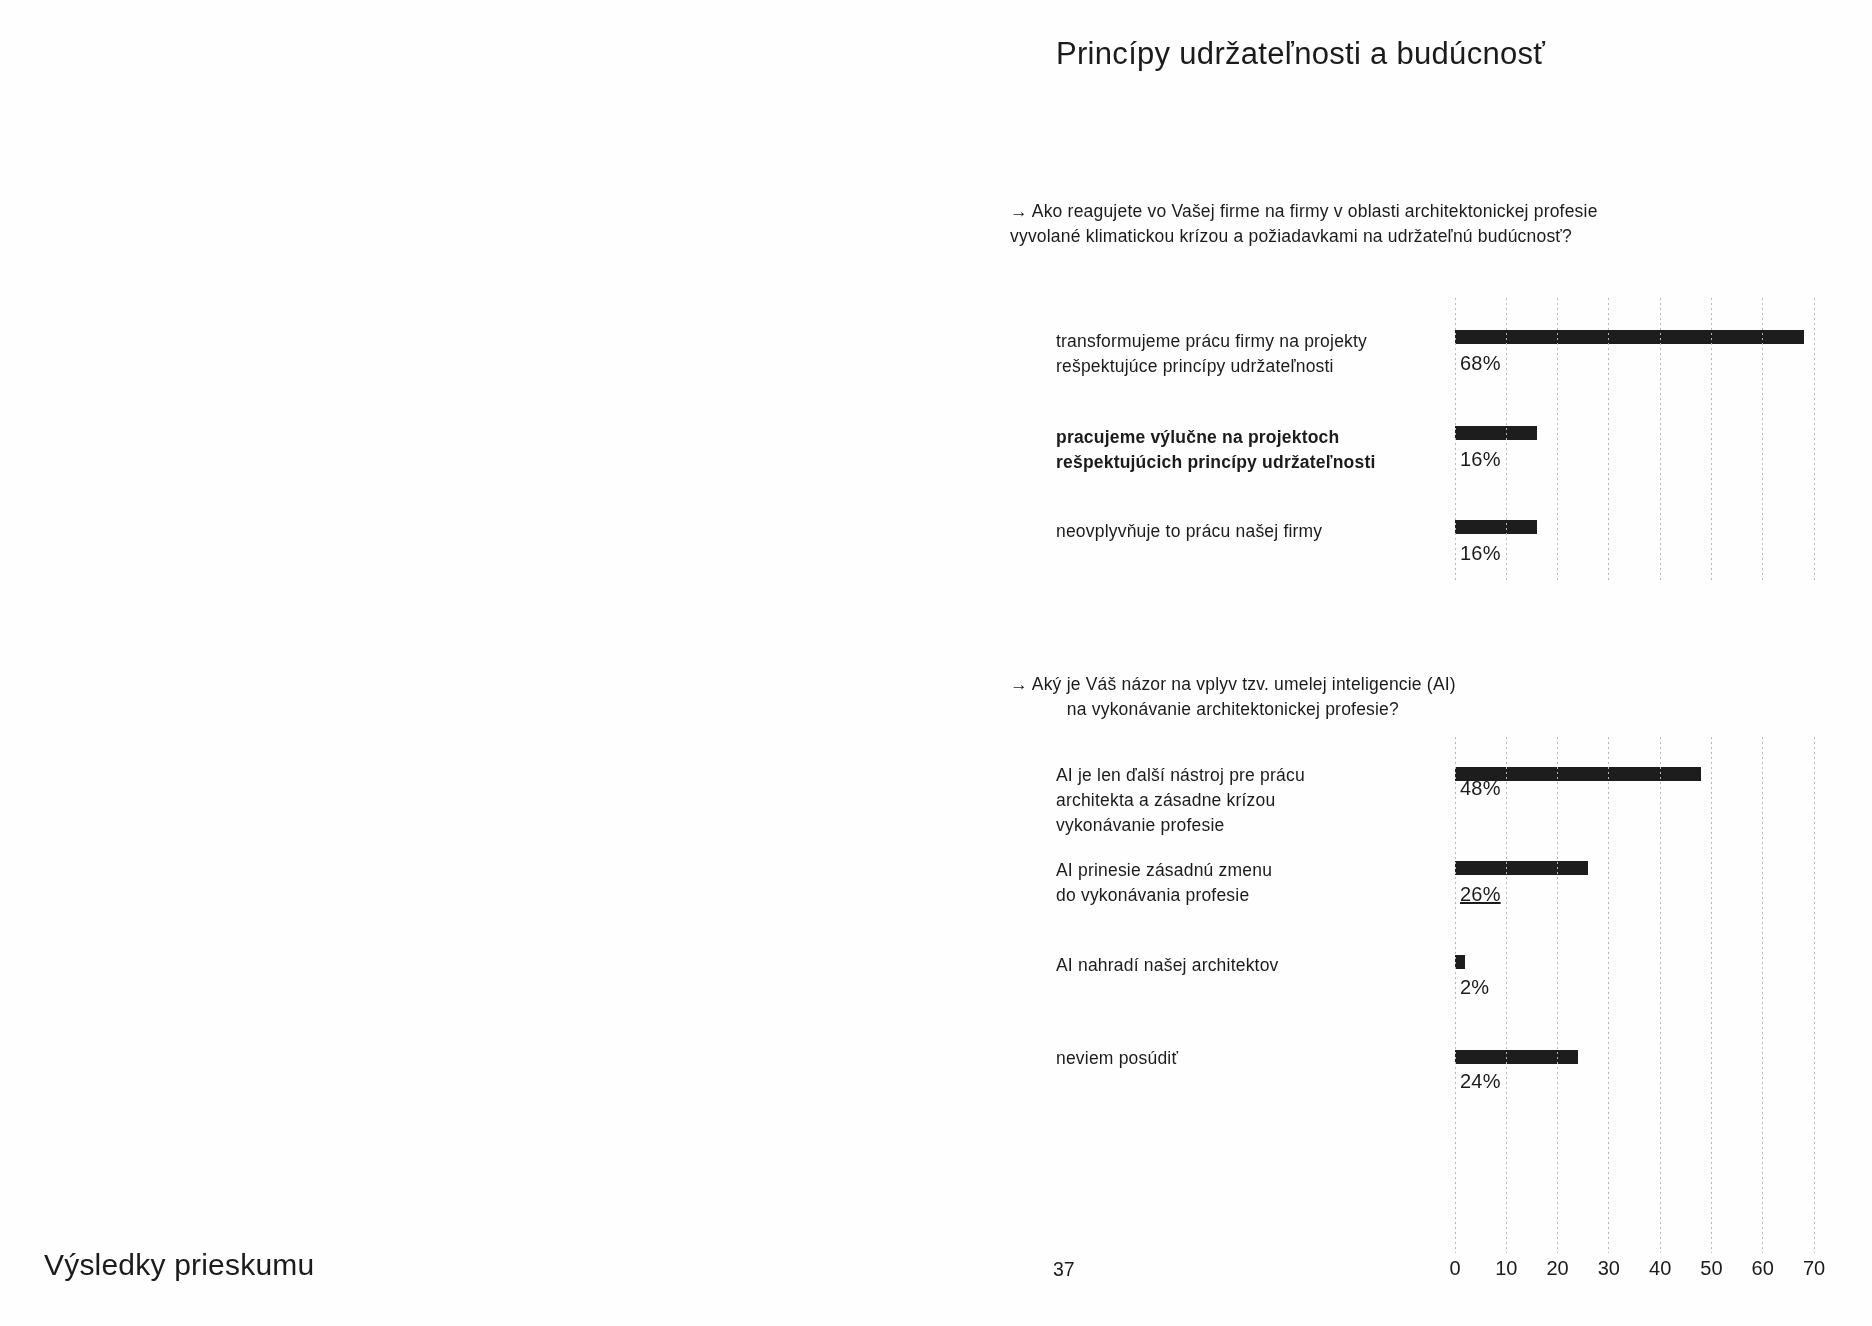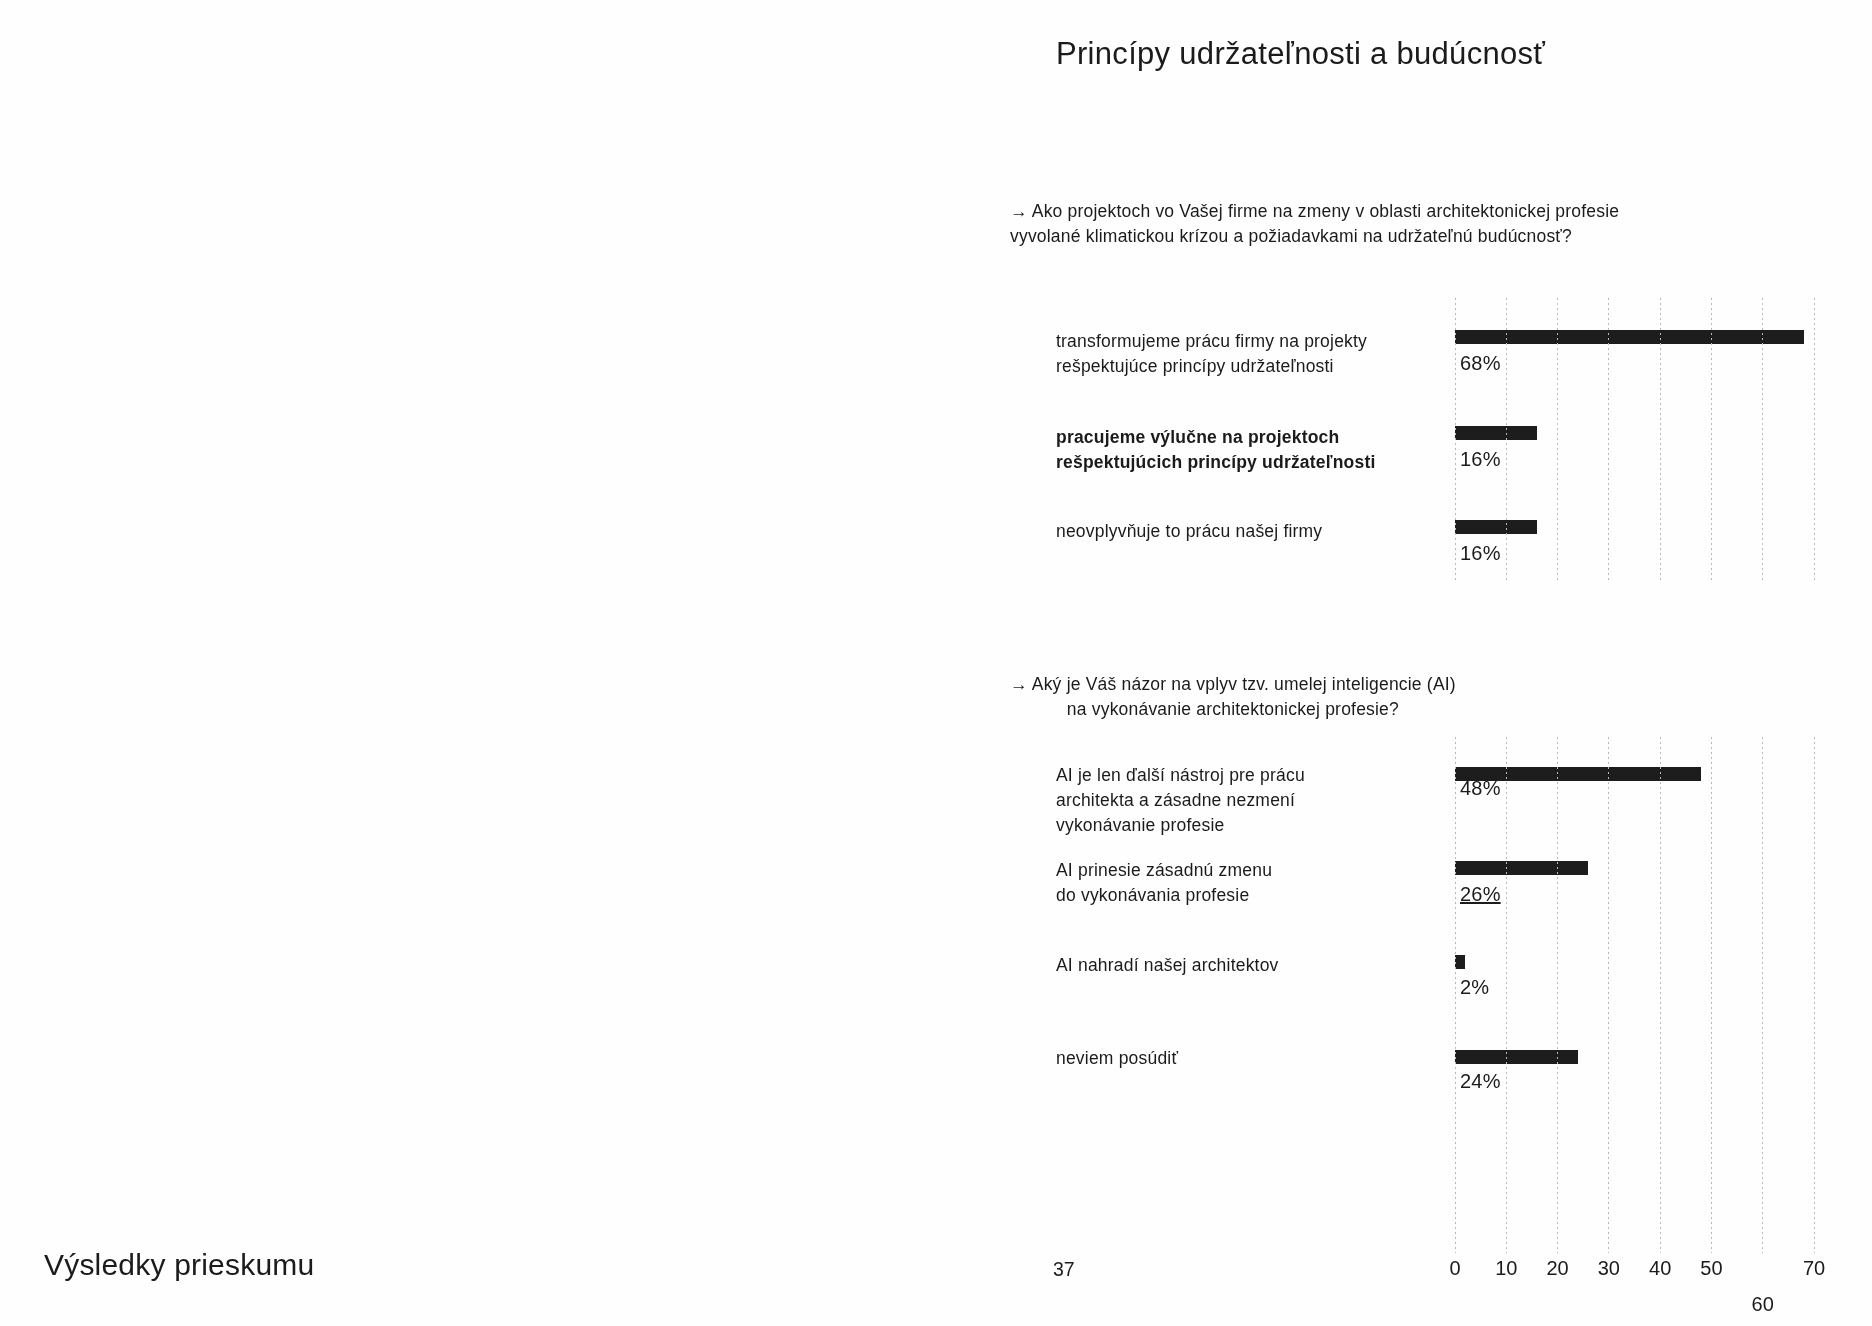--- a/index.html
+++ b/index.html
@@ -69,21 +69,21 @@
   }
 </style>
 </head>
 <body>
 
 <div class="page">
 
   <div class="abs page-title" style="left:1056px;top:36px;">Princípy udržateľnosti a budúcnosť</div>
 
   <div class="abs question" style="left:1010px;top:199px;">
-    <span class="qline">→ Ako projektoch vo Vašej firme na zmeny v oblasti architektonickej profesie</span>
+    <span class="qline">→ Ako reagujete vo Vašej firme na firmy v oblasti architektonickej profesie</span>
     <span class="qline">vyvolané klimatickou krízou a požiadavkami na udržateľnú budúcnosť?</span>
   </div>
 
   <div class="plot" style="left:1455px;top:298px;width:359px;height:284px;">
     <div class="bar" style="top: 32px; width: 97.1429%;"></div>
     <div class="bar" style="top: 128px; width: 22.8571%;"></div>
     <div class="bar" style="top: 222px; width: 22.8571%;"></div>
   <div class="gridline" style="left: 0%;"></div>
       <div class="gridline" style="left: 14.2857%;"></div>
       <div class="gridline" style="left: 28.5714%;"></div>
@@ -126,21 +126,21 @@
       <div class="gridline" style="left: 28.5714%;"></div>
       <div class="gridline" style="left: 42.8571%;"></div>
       <div class="gridline" style="left: 57.1429%;"></div>
       <div class="gridline" style="left: 71.4286%;"></div>
       <div class="gridline" style="left: 85.7143%;"></div>
       <div class="gridline" style="left: 100%;"></div>
     </div>
 
   <div class="abs bar-label" style="left:1056px;top:763px;">
     <span class="lline">AI je len ďalší nástroj pre prácu</span>
-    <span class="lline">architekta a zásadne nezmení</span>
+    <span class="lline">architekta a zásadne krízou</span>
     <span class="lline">vykonávanie profesie</span>
   </div>
   <div class="abs pct" style="left:1460px;top:777px;">48%</div>
 
   <div class="abs bar-label" style="left:1056px;top:858px;">
     <span class="lline">AI prinesie zásadnú zmenu</span>
     <span class="lline">do vykonávania profesie</span>
   </div>
   <div class="abs pct" style="left:1460px;top:883px;text-decoration:underline;">26%</div>
 
@@ -154,20 +154,20 @@
   </div>
   <div class="abs pct" style="left:1460px;top:1070px;">24%</div>
 
   <div class="x-axis" style="left:1455px;top:1257px;width:359px;">
       <span class="tick-label" style="left: 0%;">0</span>
       <span class="tick-label" style="left: 14.2857%;">10</span>
       <span class="tick-label" style="left: 28.5714%;">20</span>
       <span class="tick-label" style="left: 42.8571%;">30</span>
       <span class="tick-label" style="left: 57.1429%;">40</span>
       <span class="tick-label" style="left: 71.4286%;">50</span>
-      <span class="tick-label" style="left: 85.7143%; margin-top: 36px;">60</span>
+      <span class="tick-label" style="left: 85.7143%;">60</span>
       <span class="tick-label" style="left: 100%;">70</span>
     </div>
 
   <div class="abs footer-title" style="left:44px;top:1248px;">Výsledky prieskumu</div>
   <div class="abs page-number" style="left:1053px;top:1258px;">37</div>
 
 </div>
 
 </body></html>

